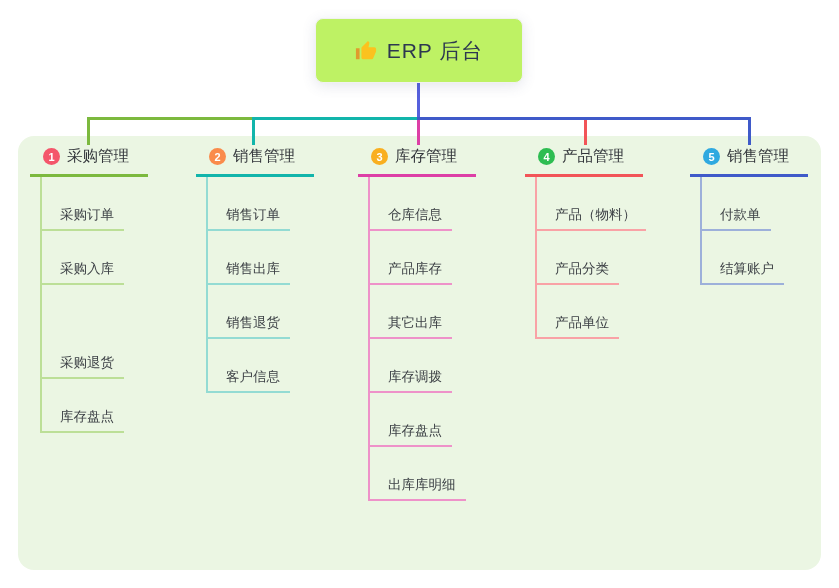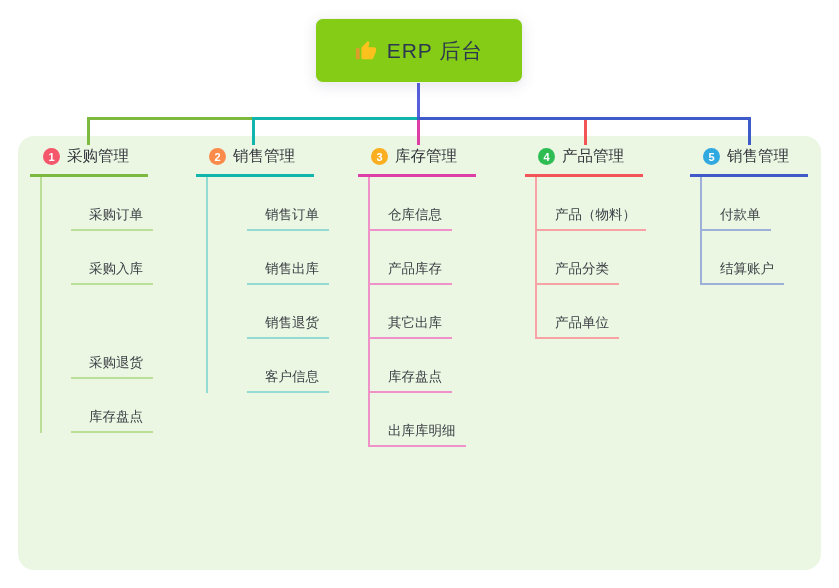--- a/index.html
+++ b/index.html
@@ -6,21 +6,21 @@
   .canvas{
     position:relative;width:839px;height:588px;background:#ffffff;overflow:hidden;
     font-family:"Liberation Sans","DejaVu Sans",sans-serif;
   }
   .panel{
     position:absolute;left:18px;top:136px;width:803px;height:434px;
     background:#ebf6e3;border-radius:16px;
   }
   .root-card{
     position:absolute;left:315px;top:18px;width:208px;height:65px;
-    background:#84cc16;border:1px solid #f1f1f1;border-radius:8px;
+    background:#bef264;border:1px solid #f1f1f1;border-radius:8px;
     box-shadow:0 3px 14px rgba(70,80,120,0.14);
     display:flex;align-items:center;justify-content:center;gap:10px;
     z-index:3;box-sizing:border-box;
   }
   .root-label{font-size:21px;color:#2d3850;font-weight:500;letter-spacing:1px;}
   .thumb-icon{display:inline-flex;width:22px;height:22px;}
   .line{position:absolute;z-index:1;}
   .col{position:absolute;top:146px;z-index:2;}
   .branch-header{
     display:flex;align-items:center;gap:7px;box-sizing:border-box;
@@ -66,48 +66,49 @@
       <div class="line" style="left: 417px; top: 120px; width: 3px; height: 25px; background: rgb(221, 63, 166);"></div>
       <div class="line" style="left: 584px; top: 120px; width: 3px; height: 25px; background: rgb(242, 84, 88);"></div>
       <div class="line" style="left: 748px; top: 120px; width: 3px; height: 25px; background: rgb(63, 90, 201);"></div>
     </div>
   <div id="columns">
       <div class="col" style="left: 30px;">
         <div class="branch-header" style="border-bottom: 3px solid rgb(124, 185, 62);">
           <span class="badge" style="background: rgb(244, 86, 107);">1</span>
           <span class="branch-title">采购管理</span>
         </div>
-        <div class="children" style="border-left: 2px solid rgb(188, 223, 151); padding-left: 29px;">
+        <div class="children" style="border-left: 2px solid rgb(188, 223, 151);">
           <div class="child" style="border-bottom: 2px solid rgb(188, 223, 151);">采购订单</div>
           <div class="child" style="border-bottom: 2px solid rgb(188, 223, 151);">采购入库</div>
           <div class="child" style="border-bottom: 2px solid rgb(188, 223, 151); margin-top: 40px;">采购退货</div>
           <div class="child" style="border-bottom: 2px solid rgb(188, 223, 151);">库存盘点</div>
         </div>
       </div>
       <div class="col" style="left: 196px;">
         <div class="branch-header" style="border-bottom: 3px solid rgb(18, 181, 171);">
           <span class="badge" style="background: rgb(250, 139, 75);">2</span>
           <span class="branch-title">销售管理</span>
         </div>
-        <div class="children" style="border-left: 2px solid rgb(147, 219, 211); padding-left: 39px;">
+        <div class="children" style="border-left: 2px solid rgb(147, 219, 211);">
           <div class="child" style="border-bottom: 2px solid rgb(147, 219, 211);">销售订单</div>
           <div class="child" style="border-bottom: 2px solid rgb(147, 219, 211);">销售出库</div>
           <div class="child" style="border-bottom: 2px solid rgb(147, 219, 211);">销售退货</div>
           <div class="child" style="border-bottom: 2px solid rgb(147, 219, 211);">客户信息</div>
         </div>
       </div>
       <div class="col" style="left: 358px;">
         <div class="branch-header" style="border-bottom: 3px solid rgb(221, 63, 166);">
           <span class="badge" style="background: rgb(249, 175, 32);">3</span>
           <span class="branch-title">库存管理</span>
         </div>
         <div class="children" style="border-left: 2px solid rgb(238, 146, 201);">
           <div class="child" style="border-bottom: 2px solid rgb(238, 146, 201);">仓库信息</div>
           <div class="child" style="border-bottom: 2px solid rgb(238, 146, 201);">产品库存</div>
           <div class="child" style="border-bottom: 2px solid rgb(238, 146, 201);">其它出库</div>
+          <div class="child" style="border-bottom: 2px solid rgb(238, 146, 201);">库存调拨</div>
           <div class="child" style="border-bottom: 2px solid rgb(238, 146, 201);">库存盘点</div>
           <div class="child" style="border-bottom: 2px solid rgb(238, 146, 201);">出库库明细</div>
         </div>
       </div>
       <div class="col" style="left: 525px;">
         <div class="branch-header" style="border-bottom: 3px solid rgb(242, 84, 88);">
           <span class="badge" style="background: rgb(46, 189, 82);">4</span>
           <span class="branch-title">产品管理</span>
         </div>
         <div class="children" style="border-left: 2px solid rgb(249, 162, 166);">

